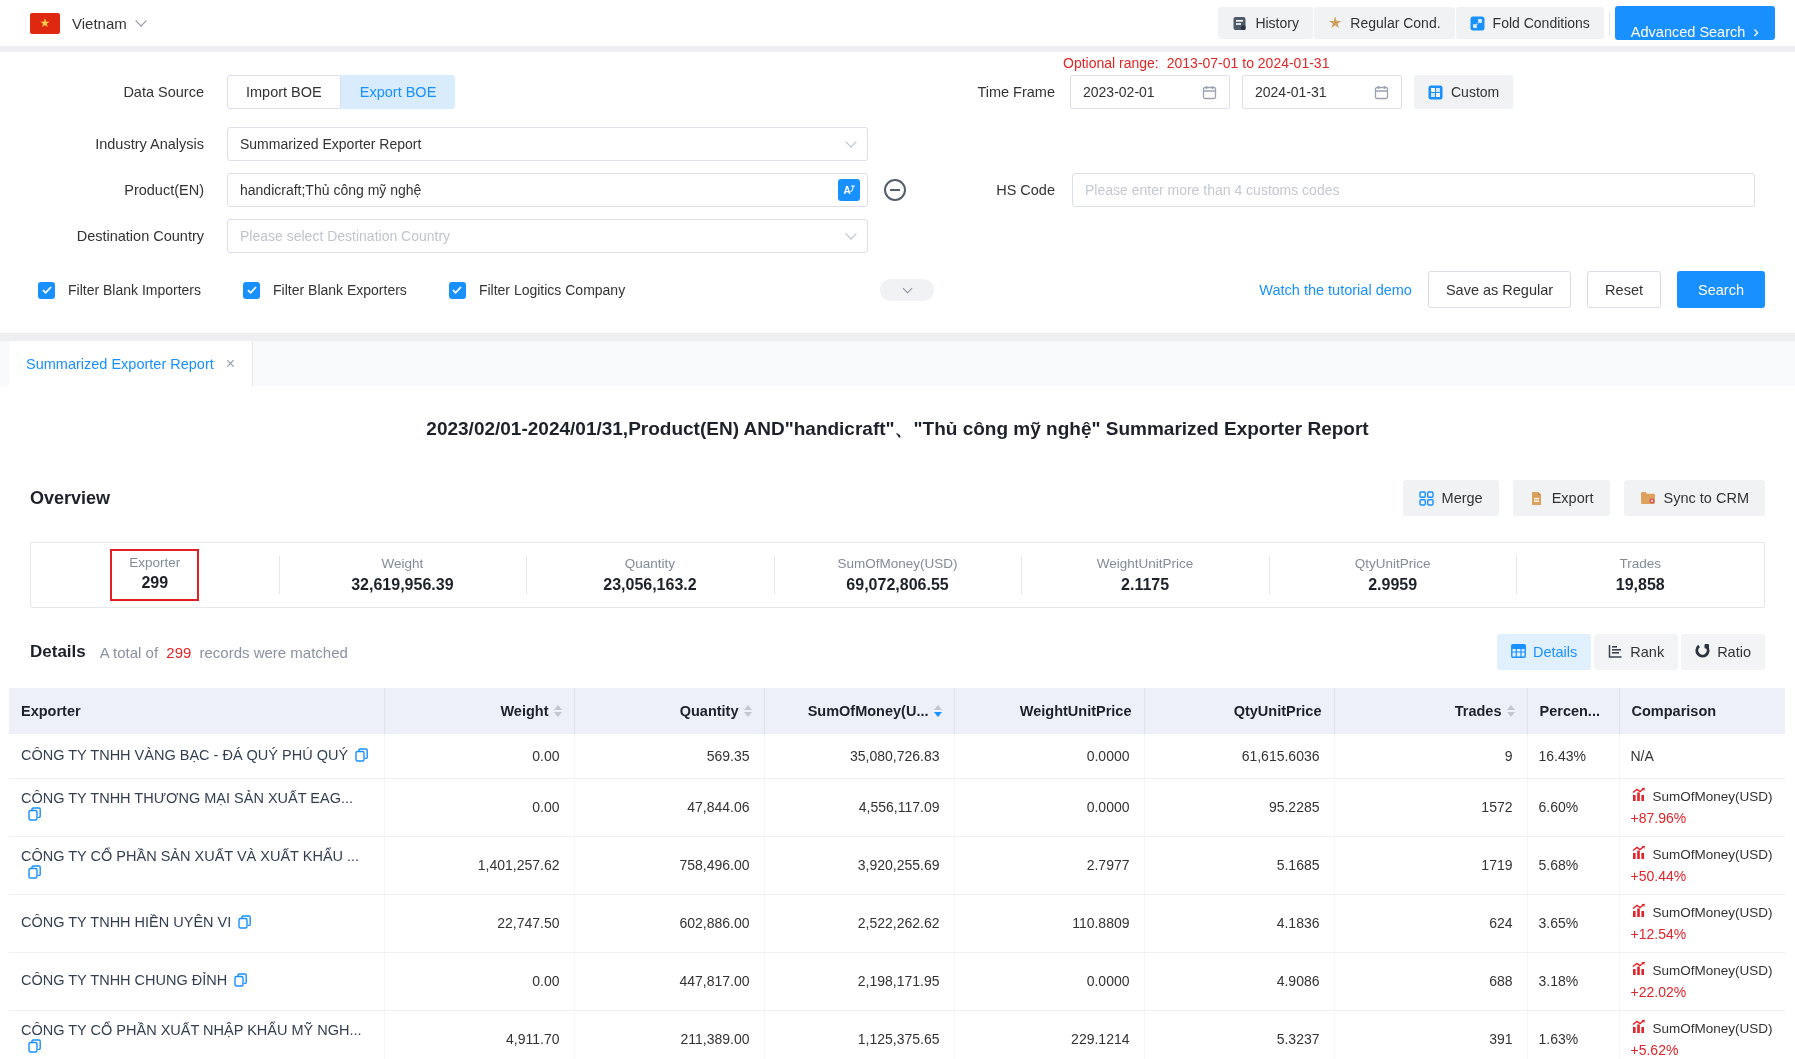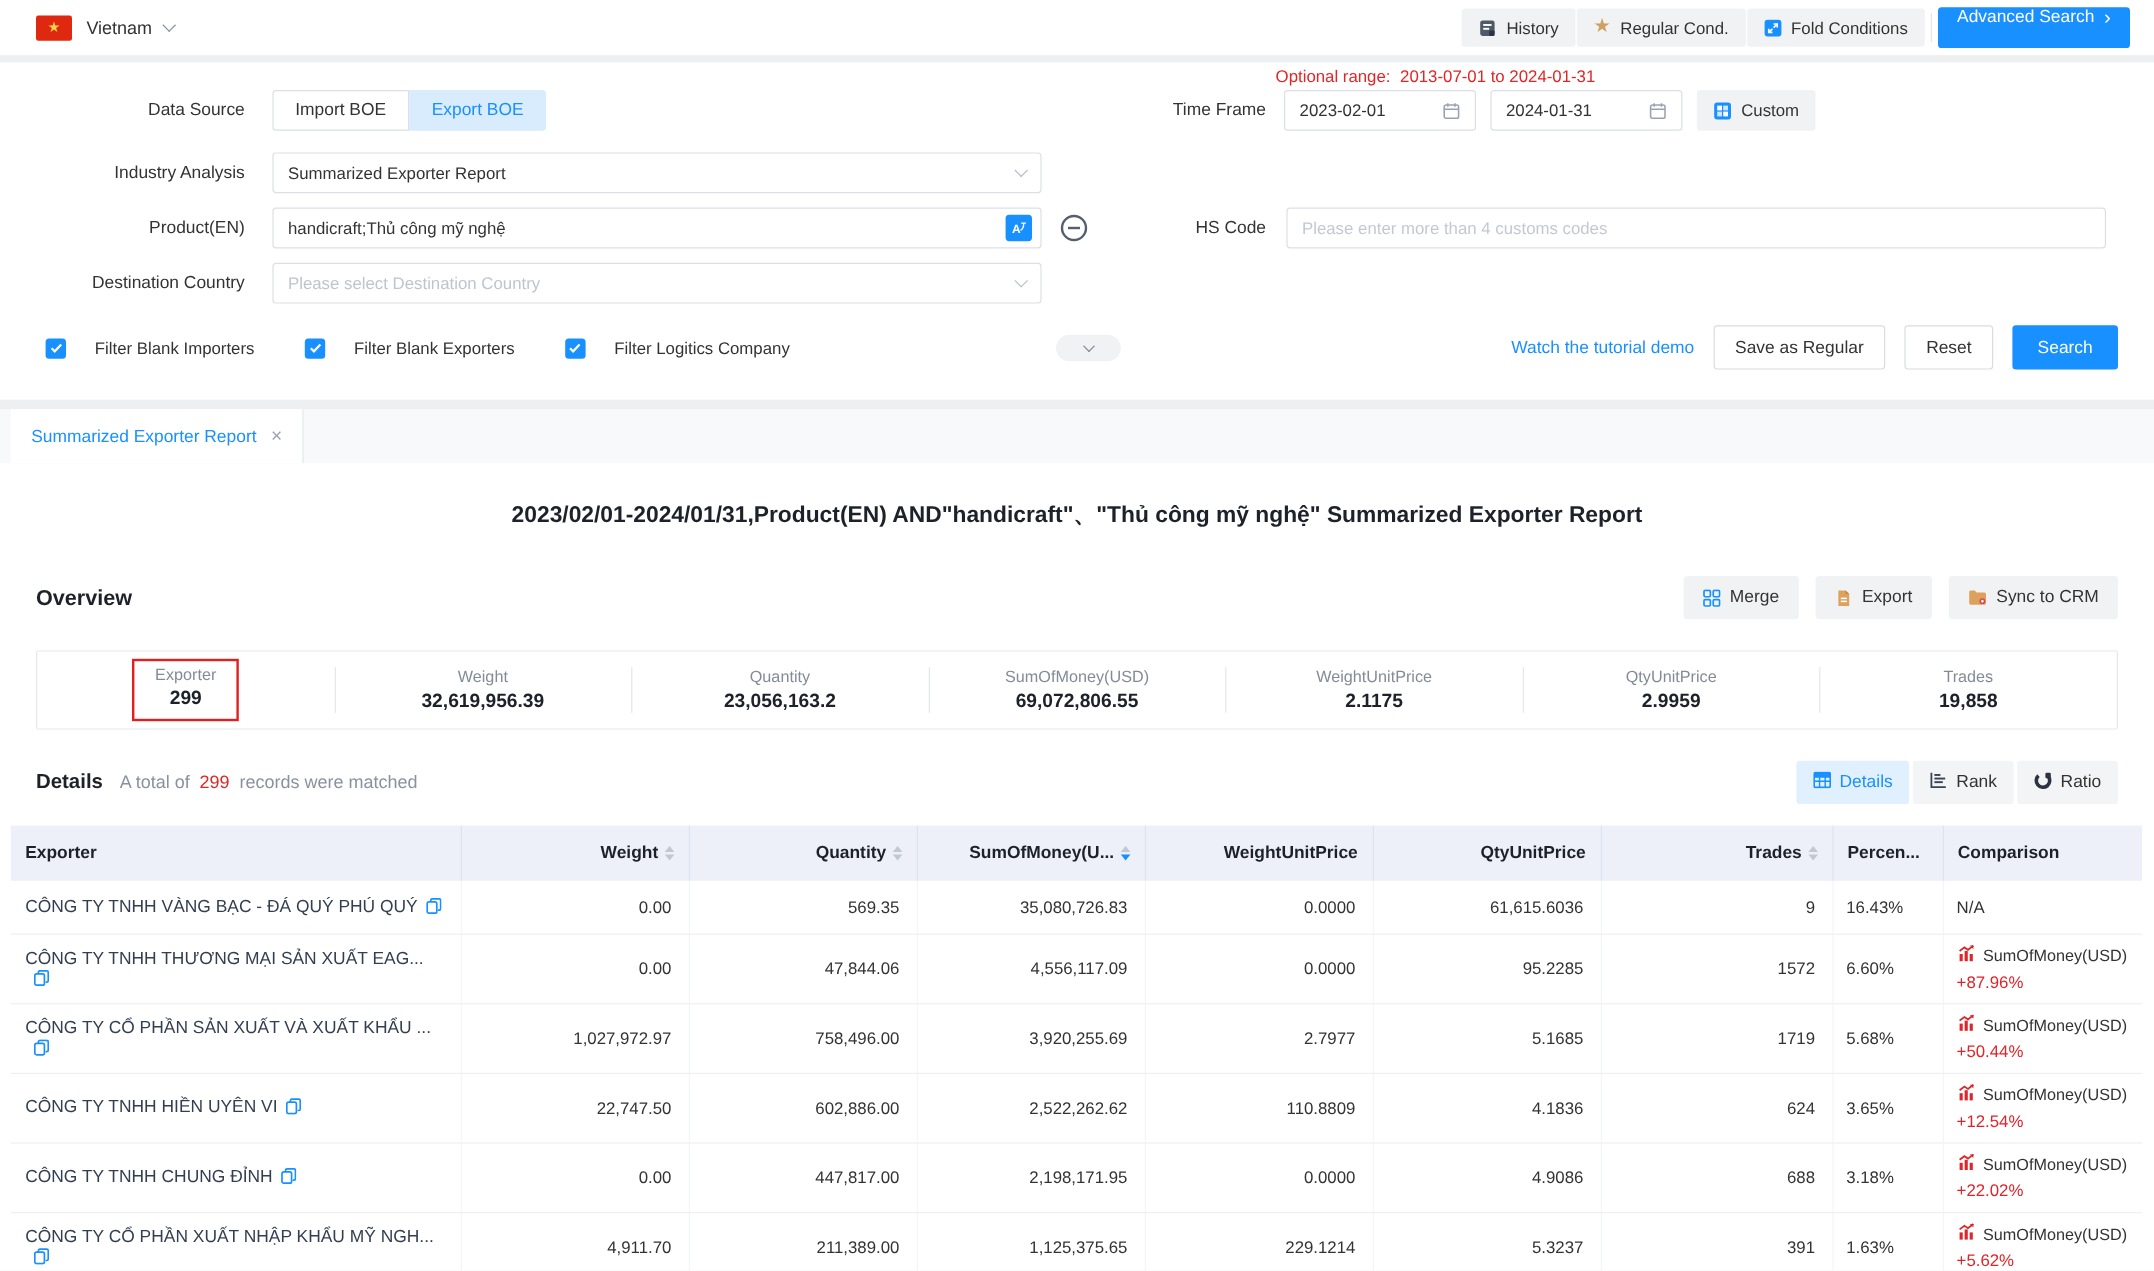--- a/index.html
+++ b/index.html
@@ -6,41 +6,41 @@
   html,body{width:1795px;height:1059px;overflow:hidden}
   body{position:relative;background:#edeff1;font-family:"Liberation Sans","DejaVu Sans",sans-serif;font-size:14px;color:#333}
   
   .topbar{position:absolute;top:0;left:0;width:100%;height:46px;background:#fff;display:flex;align-items:center;padding:0 20px 0 30px}
   .flag{width:30px;height:21px;background:#de2910;border-radius:2px;display:flex;align-items:center;justify-content:center;color:#f7d04b;font-size:12px;line-height:1}
   .country{margin-left:12px;font-size:15px;color:#333}
   .chev{width:8px;height:8px;border-right:1.5px solid #8a919f;border-bottom:1.5px solid #8a919f;transform:rotate(45deg);display:inline-block;margin-left:10px;margin-top:-4px}
   .topbar-right{margin-left:auto;display:flex;align-items:center;gap:1px}
   .tb-btn{height:32px;padding:0 14px;background:#f1f2f4;border-radius:3px;display:flex;align-items:center;gap:8px;font-size:14px;color:#333;cursor:pointer;border:none}
   .tb-divider{width:1px;height:24px;background:#e3e5e9;margin:0 4px}
-  .adv-btn{height:34px;padding:0 16px;background:#1890ff;color:#fff;border-radius:3px;display:flex;align-items:flex-start;gap:8px;font-size:14.5px;border:none;cursor:pointer}
+  .adv-btn{height:34px;padding:0 16px;background:#1890ff;color:#fff;border-radius:3px;display:flex;align-items:flex-end;gap:8px;font-size:14.5px;border:none;cursor:pointer}
   .adv-btn .arrow{font-size:17px;line-height:1}
   
   .filter-panel{position:absolute;top:52px;left:0;width:100%;height:281px;background:#fff}
   .fp-label{position:absolute;left:0;width:204px;text-align:right;font-size:14.5px;color:#333;line-height:34px}
   .field{position:absolute;height:34px;border:1px solid #dcdfe6;border-radius:3px;background:#fff;display:flex;align-items:center;padding:0 12px;font-size:14px;color:#333}
   .field .ph{color:#c0c4cc}
   .field .chev{margin-left:auto;border-color:#b9bfca}
   .seg{position:absolute;left:227px;top:23px;display:flex}
   .seg-btn{height:34px;padding:0 18px;display:flex;align-items:center;font-size:14.5px;cursor:pointer}
   .seg-btn.inactive{background:#fff;border:1px solid #dcdfe6;border-radius:3px 0 0 3px;color:#333}
   .seg-btn.active{background:#d8ecfd;color:#1890ff;border-radius:0 3px 3px 0;border:1px solid #d8ecfd}
   .optional-range{position:absolute;left:1063px;top:3px;font-size:14px;color:#e02626;display:flex;gap:8px}
   .date-field{justify-content:space-between}
   input.txt{position:absolute;height:34px;border:1px solid #dcdfe6;border-radius:3px;padding:0 12px;font-size:14px;color:#333;font-family:inherit;outline:none}
   input.txt::placeholder{color:#c3c8d2}
   .icon-sq{width:22px;height:22px;border-radius:3px;background:#1890ff;display:flex;align-items:center;justify-content:center;flex:none}
   .circle-icon{position:absolute;left:884px;top:127px;width:22px;height:22px;border:2px solid #555e6d;border-radius:50%;display:flex;align-items:center;justify-content:center}
   .circle-icon i{display:block;width:10px;height:2px;background:#555e6d}
   .cb-group{position:absolute;left:38px;top:221px;height:34px;display:flex;align-items:center;gap:42px}
-  .cb-item{display:flex;gap:24px;cursor:pointer}
+  .cb-item{display:flex;gap:13px;cursor:pointer}
   .cb-box{width:17px;height:17px;background:#1890ff;border-radius:3px;display:flex;align-items:center;justify-content:center;flex:none}
   .collapse-pill{position:absolute;left:880px;top:227px;width:54px;height:22px;background:#f1f2f4;border-radius:11px;display:flex;align-items:center;justify-content:center;cursor:pointer}
   .collapse-pill .chev{margin:0 0 3px 0;width:7px;height:7px}
   .fp-actions{position:absolute;right:30px;top:219px;display:flex;align-items:center;gap:16px}
   .link{color:#1890ff;font-size:14.5px;cursor:pointer}
   .btn-plain{height:37px;padding:0 17px;background:#fff;border:1px solid #d9dce3;border-radius:3px;font-size:14.5px;color:#333;cursor:pointer}
   .btn-primary{height:37px;width:88px;background:#1890ff;border:none;border-radius:3px;font-size:14.5px;color:#fff;cursor:pointer}
   
   .tab-row{position:absolute;top:341px;left:0;width:100%;height:45px;background:#f8f9fa}
   .tab{position:absolute;left:9px;top:0;height:45px;background:#fff;display:flex;align-items:center;gap:12px;padding:0 17px;border-right:1px solid #e5e7eb;color:#1890ff;font-size:14.5px;cursor:pointer}
@@ -438,21 +438,21 @@
               <span>SumOfMoney(USD)</span>
             </div>
             <div class="cmp-line2">+87.96%</div>
           </td>
         </tr>
         <tr>
           <td><span class="exp-name">CÔNG TY CỔ PHẦN SẢN XUẤT VÀ XUẤT KHẨU ...</span><span class="copy-ic"><svg width="13" height="14" viewBox="0 0 13 14">
                 <rect x="1" y="3.5" width="8" height="9.5" rx="1.5" fill="none" stroke="#1890ff" stroke-width="1.4"></rect>
                 <path d="M4 3.5V2.2c0-.7.5-1.2 1.2-1.2H11c.7 0 1.2.5 1.2 1.2v7c0 .7-.5 1.2-1.2 1.2h-1" fill="none" stroke="#1890ff" stroke-width="1.4"></path>
               </svg></span></td>
-          <td class="num">1,027,972.97</td>
+          <td class="num">1,401,257.62</td>
           <td class="num">758,496.00</td>
           <td class="num">3,920,255.69</td>
           <td class="num">2.7977</td>
           <td class="num">5.1685</td>
           <td class="num">1719</td>
           <td class="pct">5.68%</td>
           <td class="pct">
             <div class="cmp-line1">
               <span><svg width="16" height="15" viewBox="0 0 16 15">
                   <rect x="2" y="8" width="2.6" height="6" fill="#e0242a"></rect>

